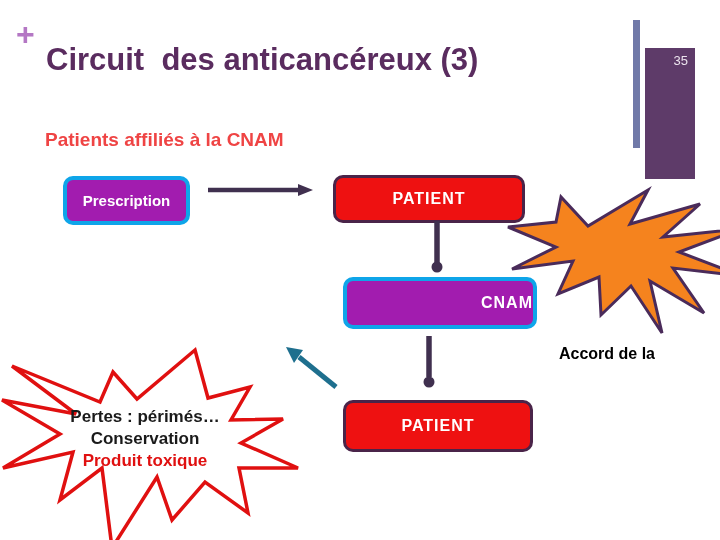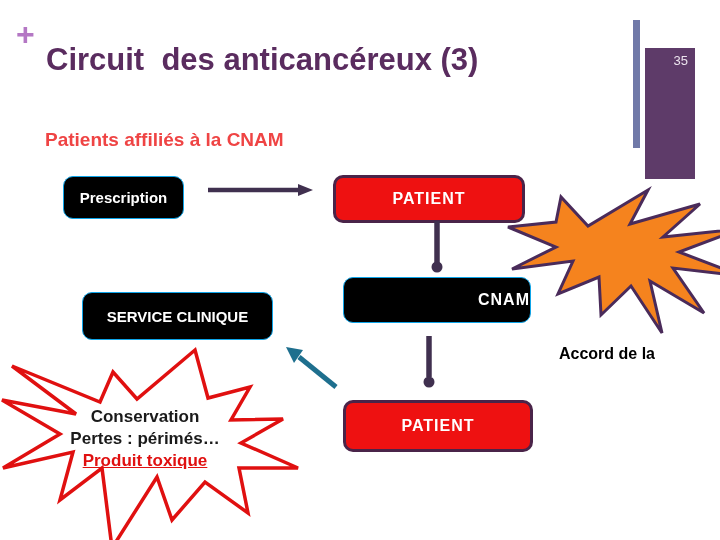--- a/index.html
+++ b/index.html
@@ -12,34 +12,34 @@
   .title{position:absolute;left:46px;top:42px;font-size:31px;font-weight:bold;color:#5a2c5f;white-space:pre;letter-spacing:0px;}
   .subtitle{position:absolute;left:45px;top:129px;font-size:19px;font-weight:bold;color:#ef4444;}
   .bar-slate{position:absolute;left:633px;top:20px;width:7px;height:128px;background:#7079a8;}
   .bar-purple{position:absolute;left:645px;top:20px;width:50px;height:131px;background:#5e3b69;margin-top:28px;}
   .page-num{position:absolute;right:7px;top:5px;font-size:13px;color:#ece4ee;}
   
   .box{
     position:absolute;display:flex;align-items:center;justify-content:center;
     border-radius:10px;color:#ffffff;font-weight:bold;z-index:2;text-align:center;
   }
-  .box.blue{background:#000000;border:1px solid #0ea5e9;}
+  .box.blue{background:#a21caf;border:4px solid #0ea5e9;}
   .box.red{background:#ee1111;border:3px solid #4a2449;}
   .box-prescription{left:63px;top:176px;width:119px;height:41px;font-size:15px;}
   .box-patient-top{left:333px;top:175px;width:186px;height:42px;font-size:16px;letter-spacing:1px;}
   .box-cnam{left:343px;top:277px;width:186px;height:44px;font-size:16px;letter-spacing:1px;justify-content:flex-end;}
   .box-service{left:82px;top:292px;width:189px;height:46px;font-size:15px;}
   .box-patient-bottom{left:343px;top:400px;width:184px;height:46px;font-size:16px;letter-spacing:1px;}
   
   .overlay{position:absolute;left:0;top:0;width:720px;height:540px;z-index:3;pointer-events:none;}
   
   .label{position:absolute;z-index:4;font-weight:bold;text-align:center;line-height:1.25;}
   .label-delai{left:543px;top:226px;width:150px;font-size:15px;color:#fcf4dc;}
   .label-conservation{left:50px;top:406px;width:190px;font-size:17px;color:#1a1a1a;line-height:1.3;}
-  .label-conservation .toxic{color:#e01010;text-decoration:underline;}
+  .label-conservation .toxic{color:#e01010;}
   .label-accord{left:537px;top:344px;width:140px;font-size:16px;color:#000000;text-align:center;line-height:1.2;font-weight:bold;position:absolute;z-index:4;}
 </style>
 </head>
 <body>
 
 <div class="slide">
 
   <div class="plus">+</div>
   <div class="title">Circuit  des anticancéreux (3)</div>
   <div class="bar-slate"></div>
@@ -49,23 +49,20 @@
   <div class="subtitle">Patients affiliés à la CNAM</div>
 
   <div class="box blue box-prescription">
     <span>Prescription</span>
   </div>
   <div class="box red box-patient-top">
     <span>PATIENT</span>
   </div>
   <div class="box blue box-cnam">
     <span>CNAM</span>
-  </div>
-  <div class="box blue box-service">
-    <span>SERVICE CLINIQUE</span>
   </div>
   <div class="box red box-patient-bottom">
     <span>PATIENT</span>
   </div>
 
   <svg class="overlay" viewBox="0 0 720 540" xmlns="http://www.w3.org/2000/svg">
 
     <polygon points="195,350 208,398 250,387 231,420 283,419 241,443 298,468 239,468 248,513 205,482 172,520 157,477 112,548 102,468 60,500 73,452 3,468 60,434 2,400 76,414 12,366 100,402 113,372 137,399" fill="#ffffff" stroke="#e01010" stroke-width="3.5" stroke-linejoin="miter"></polygon>
 
     <polygon points="508,227 556,222 561,197 588,226 648,190 630,224 700,204 663,237 740,229 679,252 742,276 673,268 704,313 650,281 662,333 631,286 601,315 599,277 558,294 573,261 512,269 556,247" fill="#f5831e" stroke="#4a2b5a" stroke-width="3" stroke-linejoin="miter"></polygon>
@@ -86,22 +83,22 @@
     </g>
 
     <g>
       <line x1="336" y1="387" x2="299" y2="357" stroke="#1e6f8e" stroke-width="5"></line>
       <polygon points="286,347 303,350 294,363" fill="#1e6f8e"></polygon>
     </g>
   </svg>
 
 
   <div class="label label-conservation">
+    <div>Pertes : périmés…</div>
     <div>Conservation</div>
-    <div>Pertes : périmés…</div>
     <div class="toxic">Produit toxique</div>
   </div>
 
   <div class="label-accord">
     <div>Accord de la</div>
   </div>
 
 </div>
 
 </body></html>

